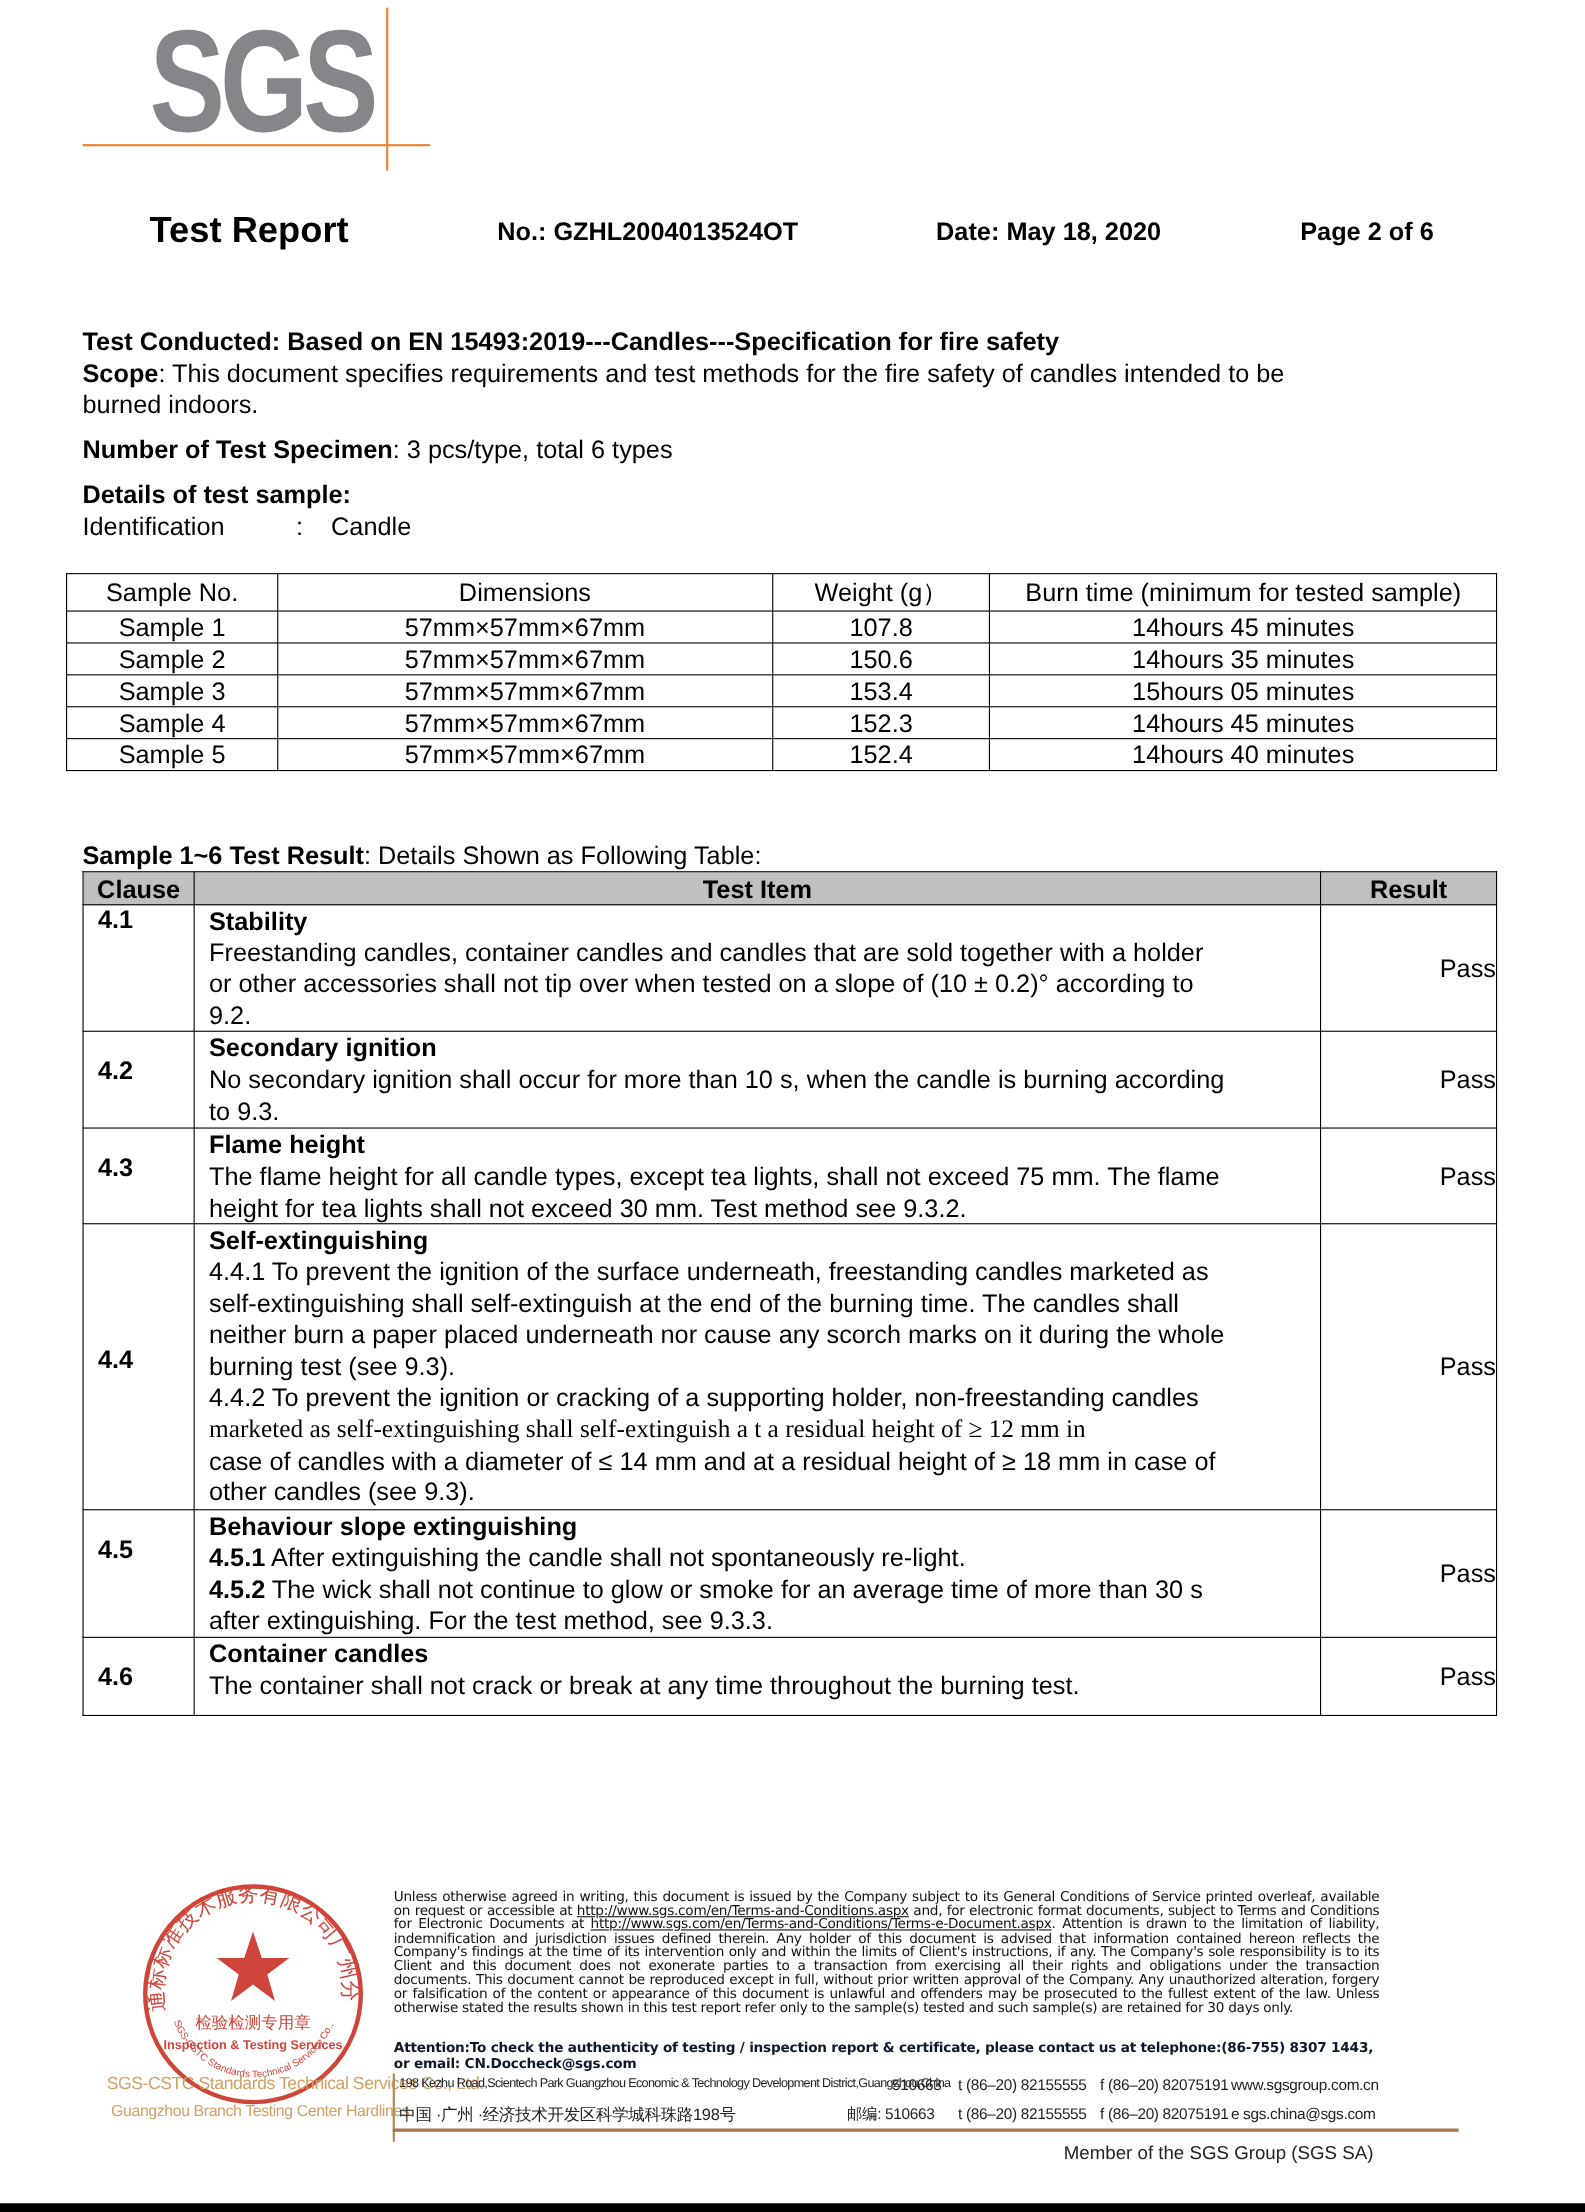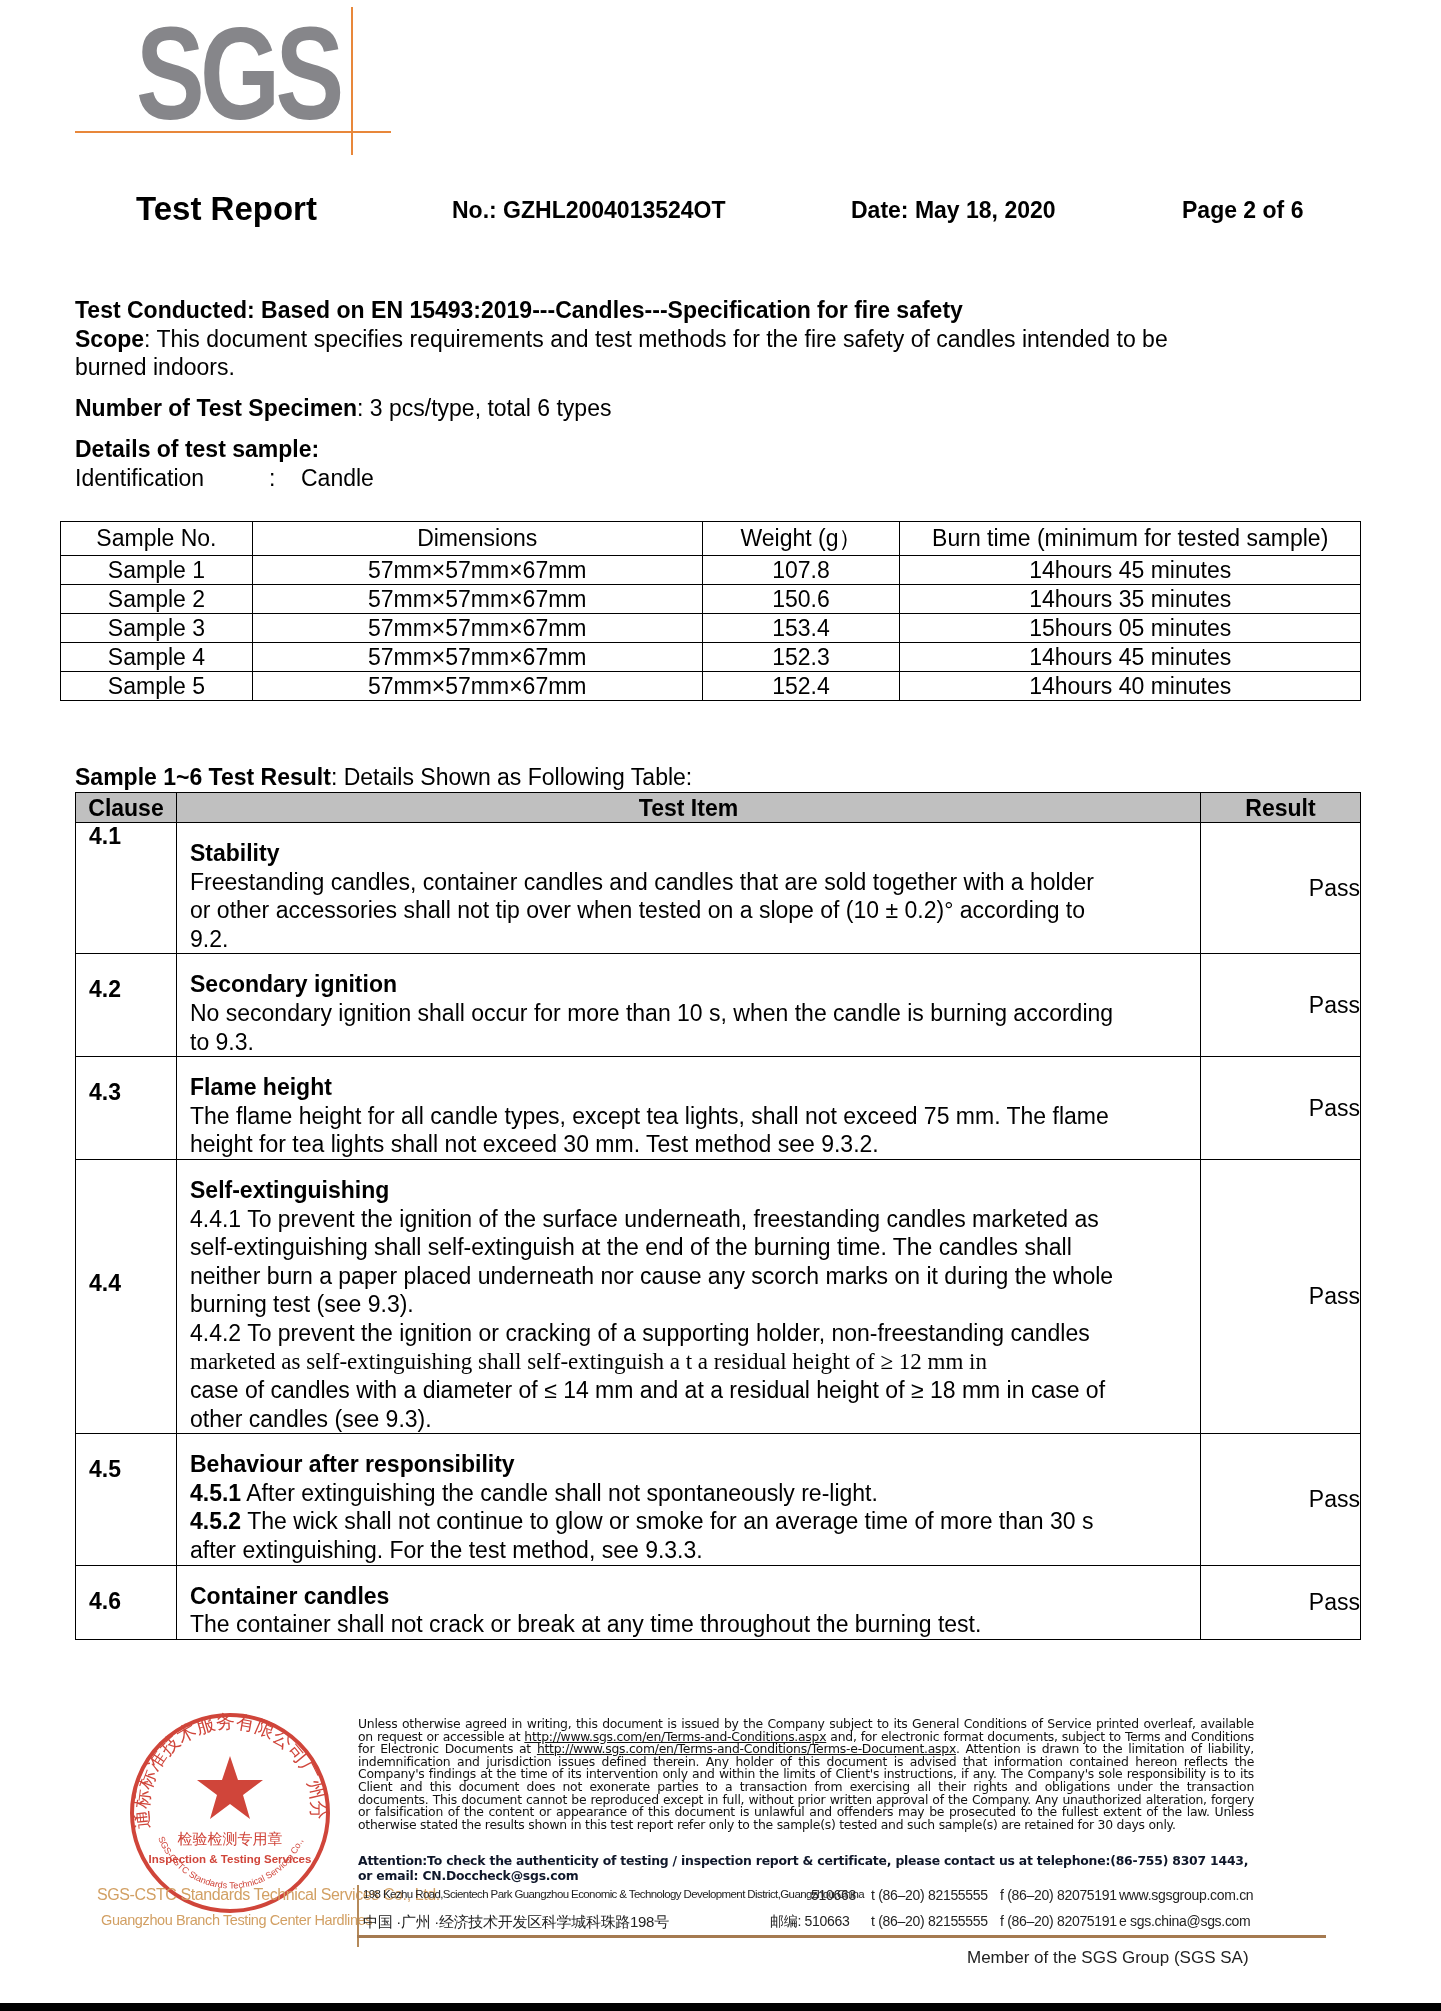--- a/index.html
+++ b/index.html
@@ -32,21 +32,21 @@
   .samples th { height: 33px; }
   .samples tr.data td { border-top: 1.5px solid #000; border-bottom: 1.5px solid #000; }
 
   
   .results { left: 75px; top: 792px; width: 1286px; font-size: 23px; }
   .results th { background: #c0c0c0; border: 1.5px solid #000; font-weight: bold;
                 height: 29px; padding: 0; line-height: 28px; }
   .results td { border: 1.5px solid #000; vertical-align: middle; padding: 0; }
   .results td.clause { width: 100px; font-weight: bold; text-align: left; padding-left: 13px;
                        box-sizing: border-box; }
-  .results td.item { padding: 16px 10px 0 13px; line-height: 28.6px; vertical-align: top; }
+  .results td.item { padding: 0 10px 0 13px; line-height: 28.6px; vertical-align: top; }
   .results td.result { width: 159px; text-align: right; }
   .item-title { font-weight: bold; }
 
   
   .stamp { left: 118px; top: 1708px; width: 230px; height: 215px; }
   .disclaimer { left: 358px; top: 1718px; width: 896px; font-size: 12.4px; line-height: 12.6px;
                 text-align: justify; color: #111; font-family: "DejaVu Sans", sans-serif;
                 letter-spacing: -0.25px; }
   .disclaimer a { color: #111; text-decoration: underline; }
   .attention { left: 358px; top: 1853px; width: 896px; font-size: 12.4px; line-height: 15px;
@@ -183,21 +183,21 @@
           <div style="white-space: nowrap;">4.4.2 To prevent the ignition or cracking of a supporting holder, non-freestanding candles</div>
           <div style="white-space: nowrap; font-family: Liberation Serif, serif;">marketed as self-extinguishing shall self-extinguish a t a residual height of ≥ 12 mm in</div>
           <div style="white-space: nowrap;">case of candles with a diameter of ≤ 14 mm and at a residual height of ≥ 18 mm in case of</div>
           <div style="white-space: nowrap;">other candles (see 9.3).</div>
         </td>
         <td class="result">Pass</td>
       </tr>
       <tr style="height: 116px;">
         <td class="clause" style="vertical-align: top; padding-top: 22px;">4.5</td>
         <td class="item">
-          <div class="item-title">Behaviour after responsibility</div>
+          <div class="item-title">Behaviour slope extinguishing</div>
           <div><span class="b">4.5.1</span><span> After extinguishing the candle shall not spontaneously re-light.</span></div>
           <div><span class="b">4.5.2</span><span> The wick shall not continue to glow or smoke for an average time of more than 30 s</span></div>
           <div style="white-space: nowrap;">after extinguishing. For the test method, see 9.3.3.</div>
         </td>
         <td class="result">Pass</td>
       </tr>
       <tr style="height: 71px;">
         <td class="clause" style="vertical-align: top; padding-top: 22px;">4.6</td>
         <td class="item">
           <div class="item-title">Container candles</div>

